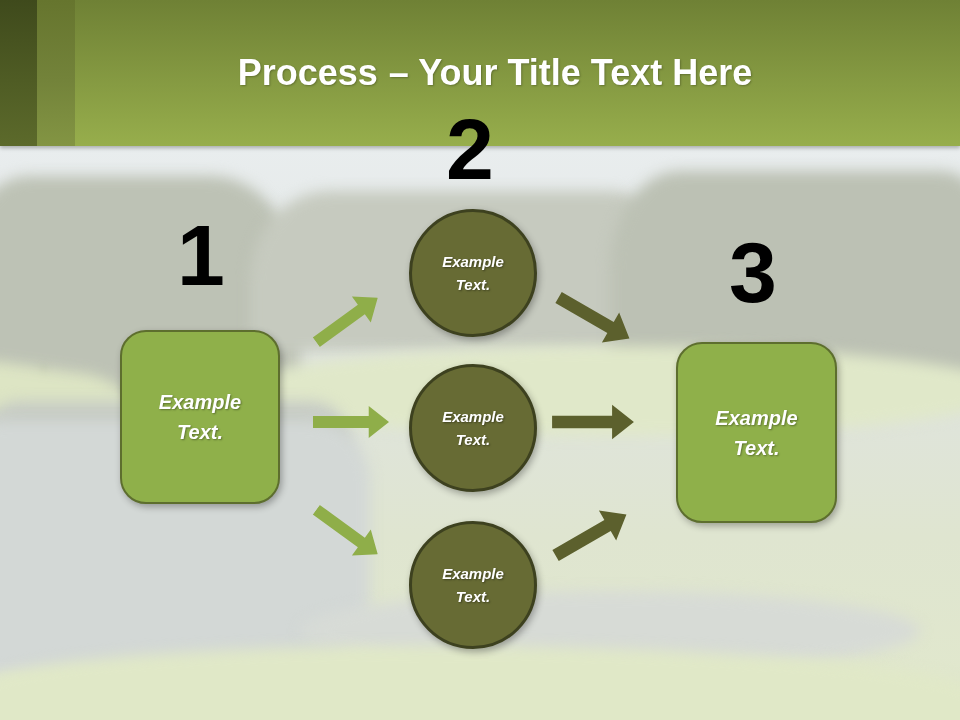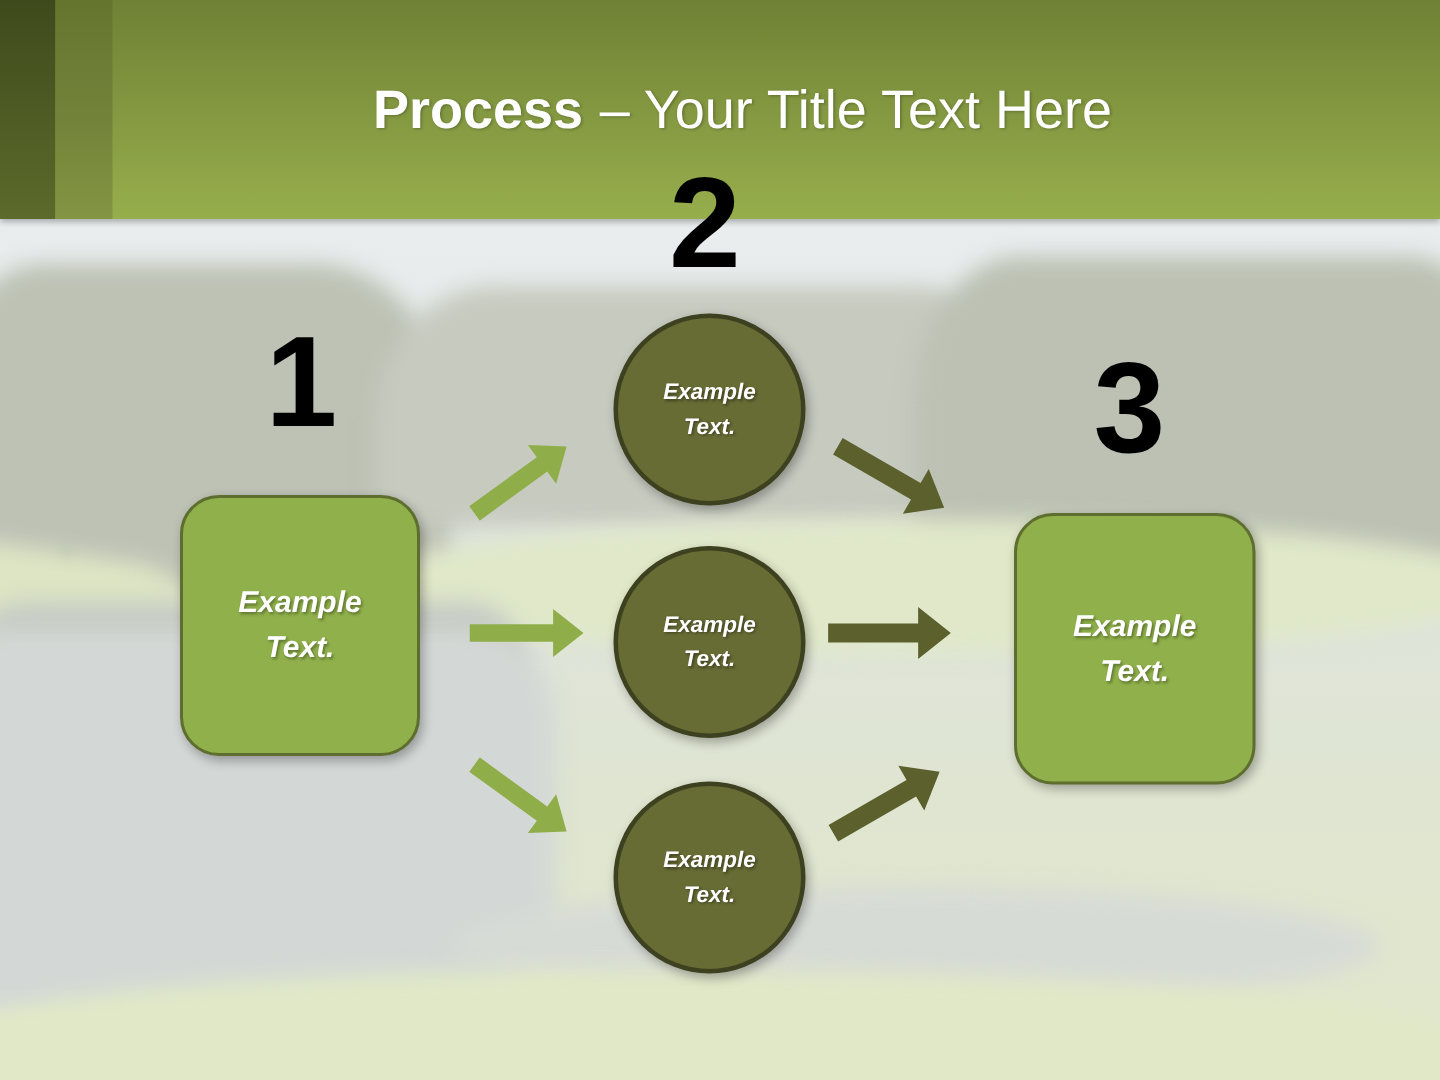--- a/index.html
+++ b/index.html
@@ -36,21 +36,21 @@
     box-shadow:0 2px 4px rgba(0,0,0,0.28);}
   .stripe-dark{position:absolute;left:0;top:0;width:37px;height:146px;
     background:linear-gradient(180deg,#3f4a1c 0%,var(--stripe-dark) 55%,#5c6a2b 100%);}
   .stripe-mid{position:absolute;left:37px;top:0;width:38px;height:146px;
     background:linear-gradient(180deg,#66752e 0%,var(--stripe-mid) 55%,#839543 100%);}
   
   .slide-title{position:absolute;left:30px;right:0;top:48px;text-align:center;
     color:var(--title-text);font-size:36px;line-height:50px;
     text-shadow:1px 1px 2px rgba(0,0,0,0.25);white-space:nowrap;}
   .slide-title .bold{font-weight:bold;}
-  .slide-title .regular{font-weight:normal;margin-left:11px;margin-top:16px;}
+  .slide-title .regular{font-weight:bold;margin-left:11px;margin-top:16px;}
   
   .step-number{position:absolute;width:120px;text-align:center;color:var(--number-text);
     font-size:86px;line-height:86px;font-weight:bold;}
   .num1{left:141px;top:212px;}
   .num2{left:410px;top:106px;}
   .num3{left:693px;top:229px;}
   
   .pbox{position:absolute;border-radius:26px;background:var(--box-fill);
     border:2.5px solid var(--box-border);box-shadow:2px 3px 7px rgba(0,0,0,0.30);
     display:flex;flex-direction:column;align-items:center;justify-content:center;

